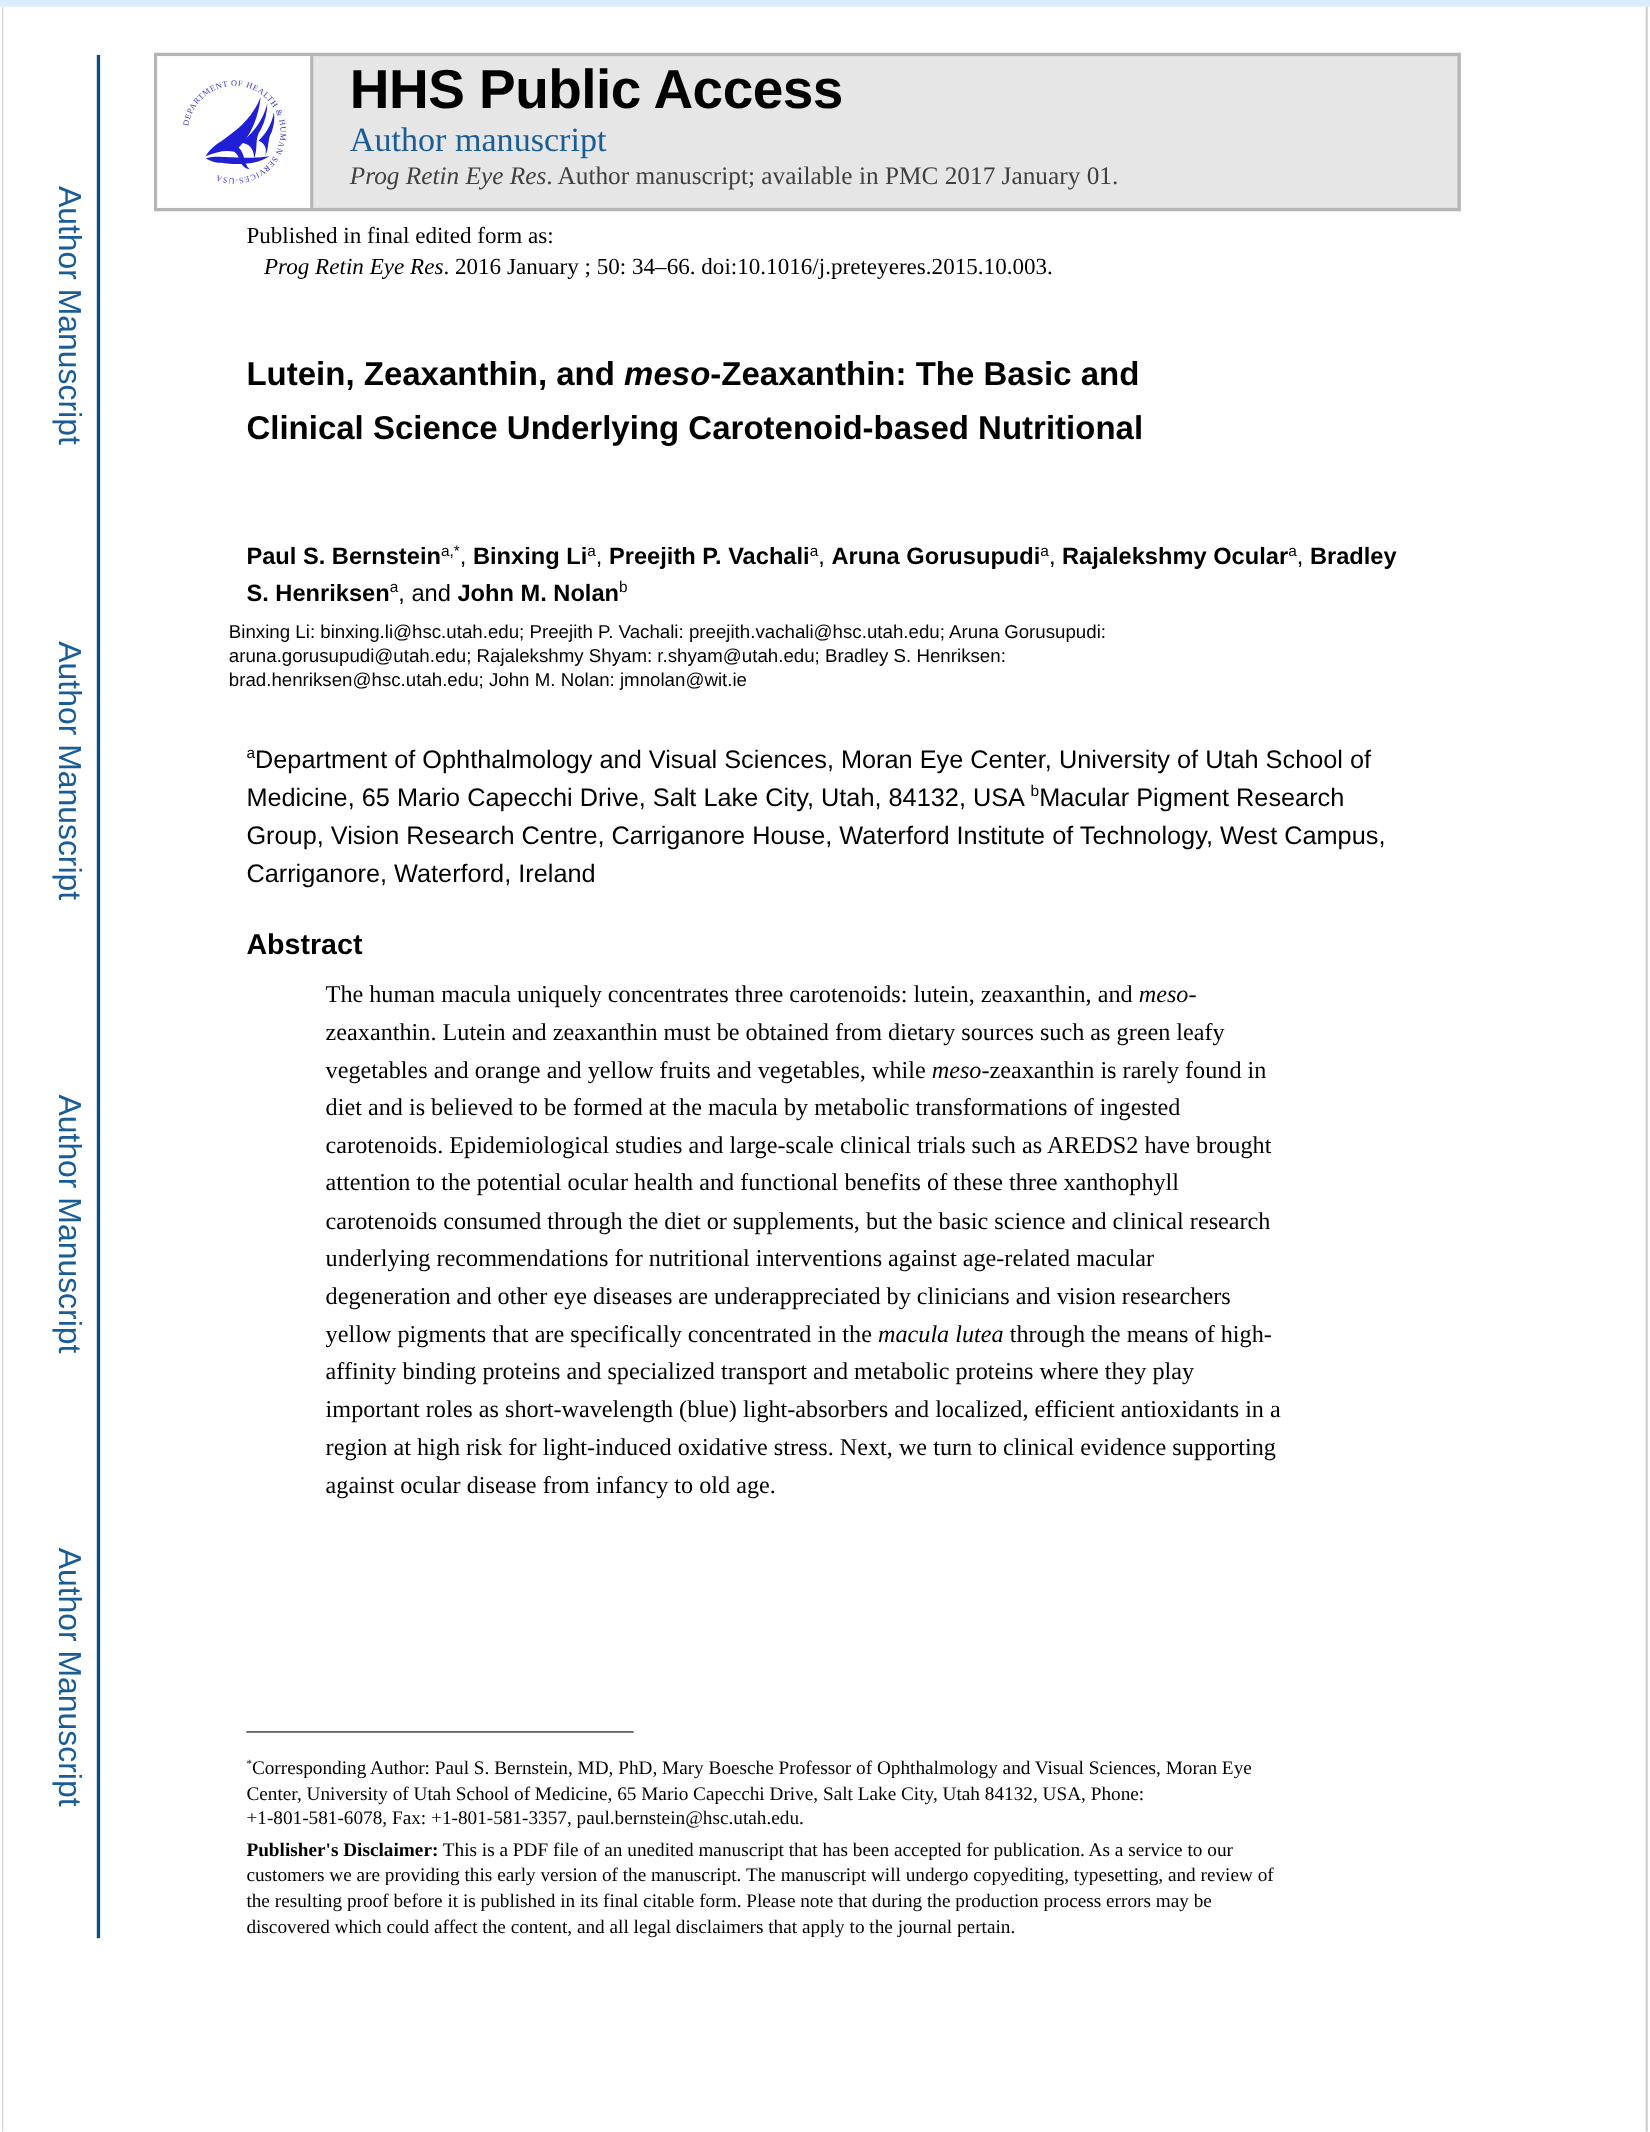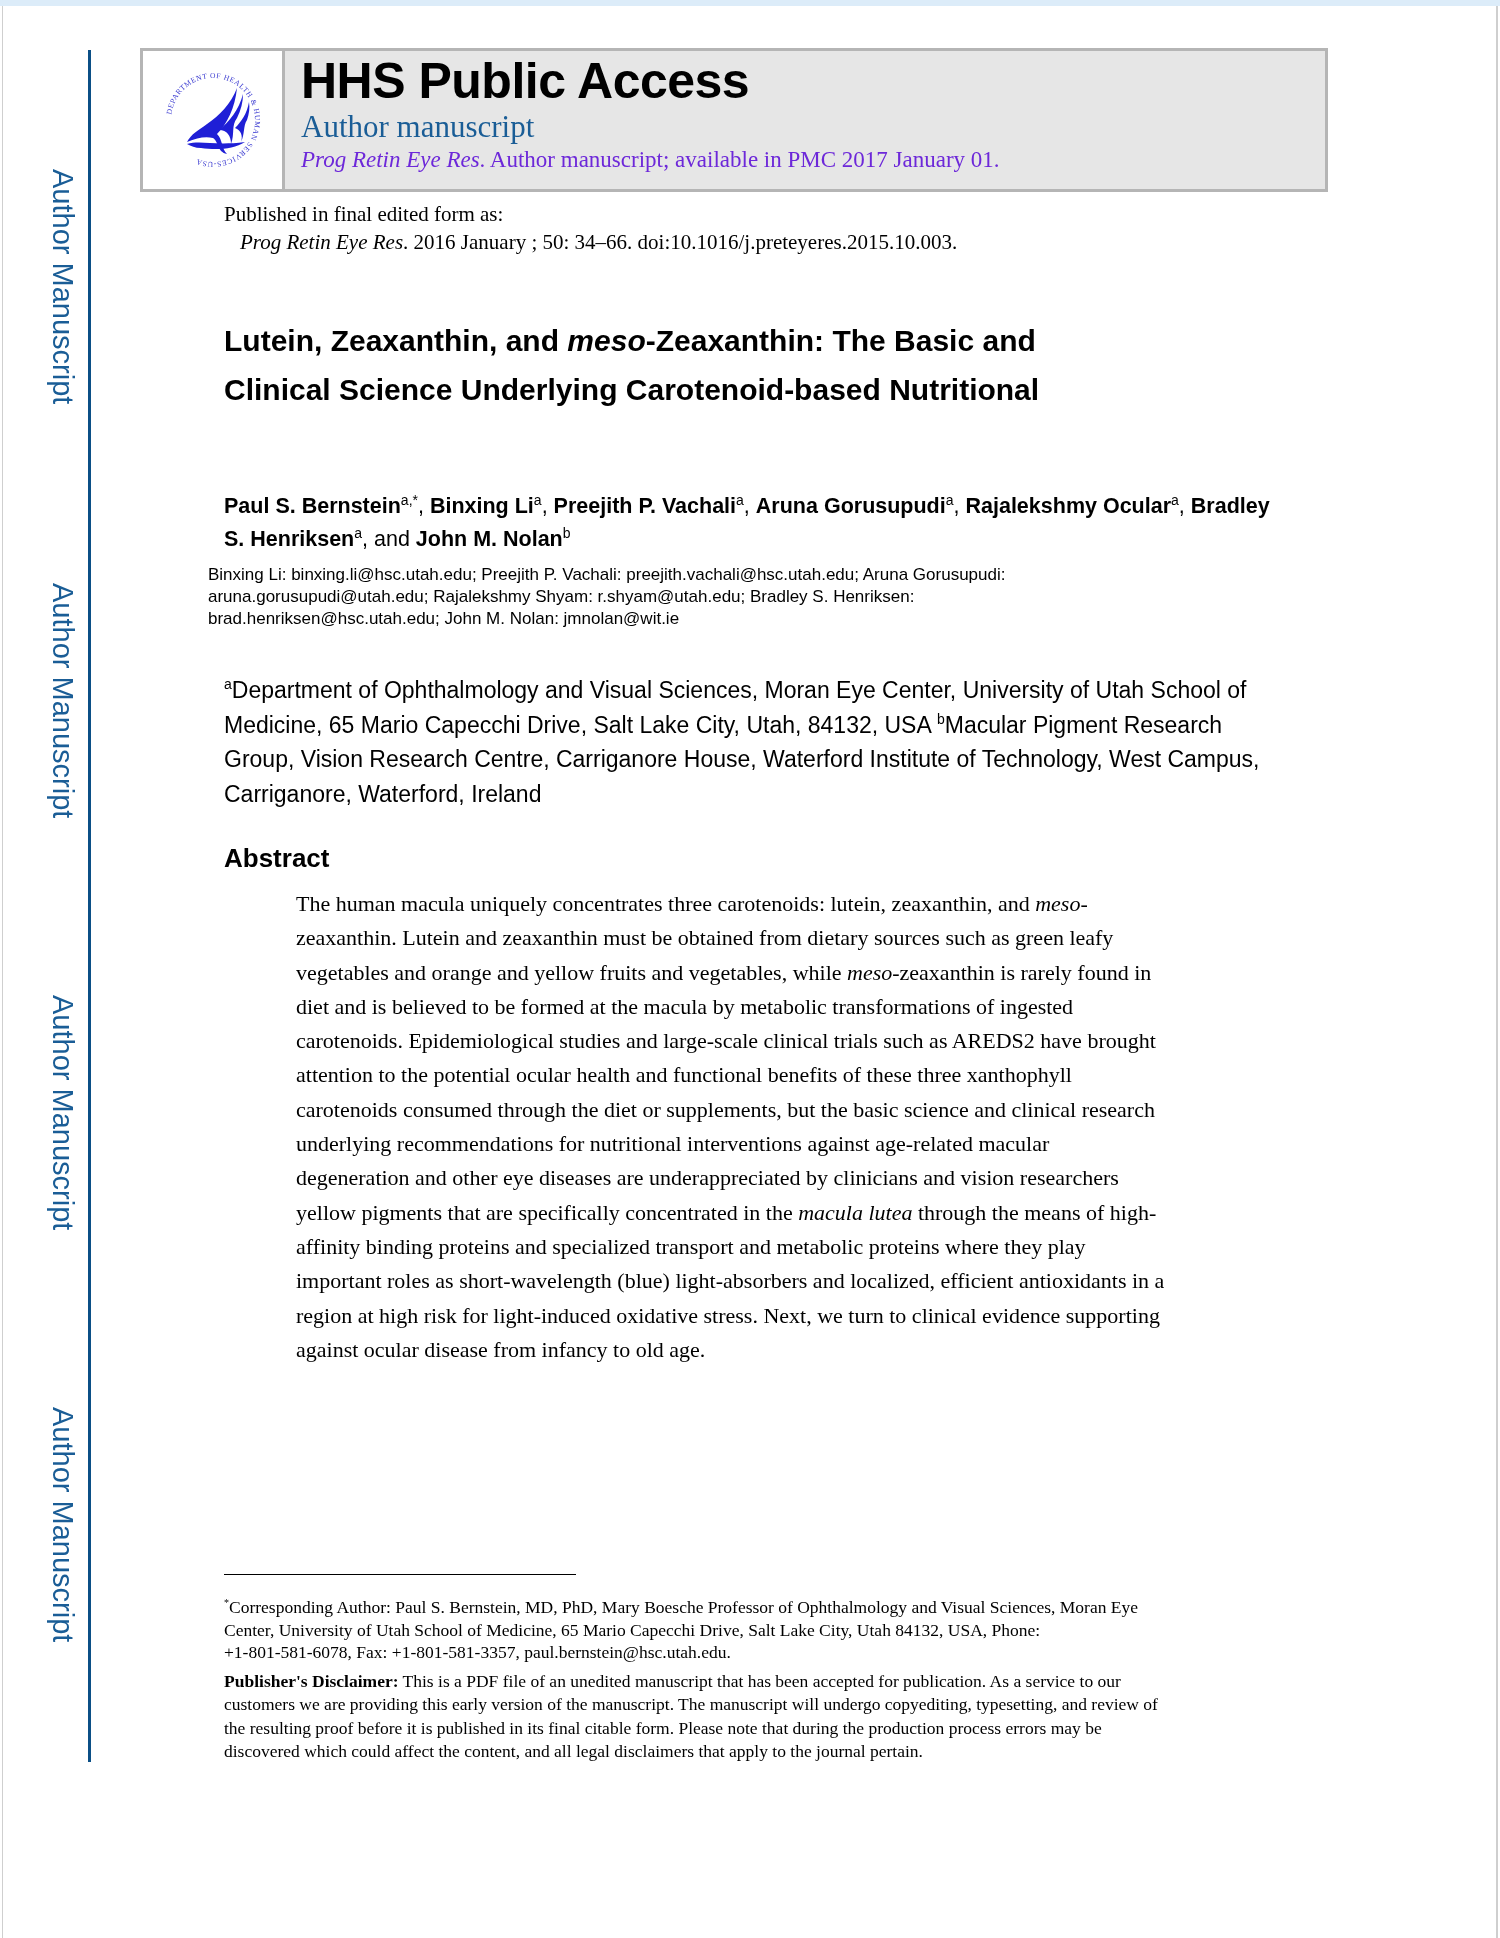--- a/index.html
+++ b/index.html
@@ -19,24 +19,24 @@
     transform-origin: 0 0; transform: rotate(90deg) translate(0, -15px);
     white-space: nowrap; font-family: "Liberation Sans", sans-serif;
     font-size: 29px; color: #1a5d96; letter-spacing: 0px;
   }
 
   .hhs-box {
     position: absolute; left: 140px; top: 48px; width: 1188px; height: 144px;
     border: 3px solid #b5b5b5; background: #e6e6e6; display: flex;
   }
   .logo-cell { width: 142px; height: 100%; background: #fff; border-right: 3px solid #b5b5b5; display: flex; align-items: center; justify-content: center; }
-  .hhs-text { padding-left: 16px; }
+  .hhs-text { padding-left: 33px; }
   .hhs-title { font-family: "Liberation Sans", sans-serif; font-weight: bold; font-size: 50px; line-height: 52px; margin-top: 4px; letter-spacing: -0.5px; }
   .hhs-sub { font-size: 31px; color: #1a5d96; line-height: 36px; margin-top: 2px; }
-  .hhs-avail { font-size: 23px; color: #6d28d9; line-height: 30px; }
+  .hhs-avail { font-size: 23px; color: #404040; line-height: 30px; }
   .hhs-avail i { font-style: italic; }
 
   .pubform { position: absolute; left: 224px; top: 200px; font-size: 21px; line-height: 28px; }
   .pubform .cite { padding-left: 16px; }
 
   .title { position: absolute; left: 224px; top: 316px; width: 1050px; font-family: "Liberation Sans", sans-serif; font-weight: bold; font-size: 30px; line-height: 49px; }
   .authors { position: absolute; left: 224px; top: 490px; width: 1060px; font-family: "Liberation Sans", sans-serif; font-size: 21.5px; line-height: 33px; }
   .authors b { font-weight: bold; }
   .authors sup { font-size: 14px; vertical-align: 8px; line-height: 0; }
   .emails { position: absolute; left: 208px; top: 564px; width: 1060px; font-family: "Liberation Sans", sans-serif; font-size: 17px; line-height: 22px; }

